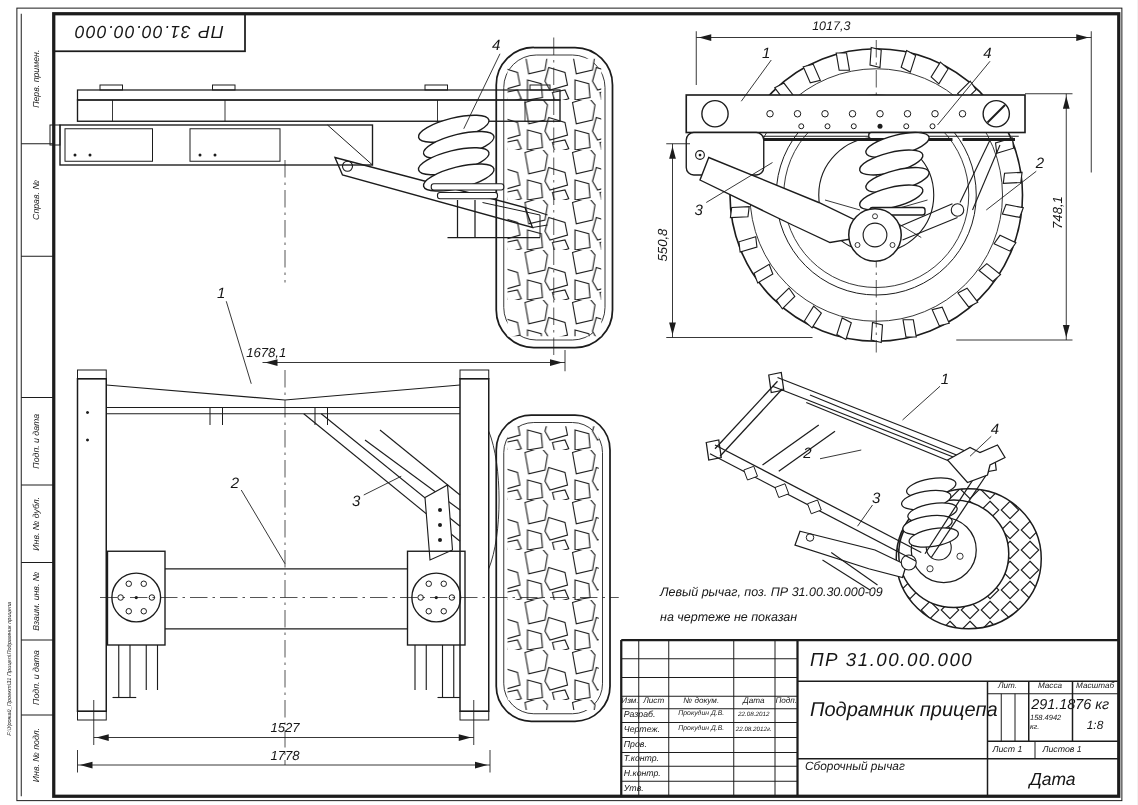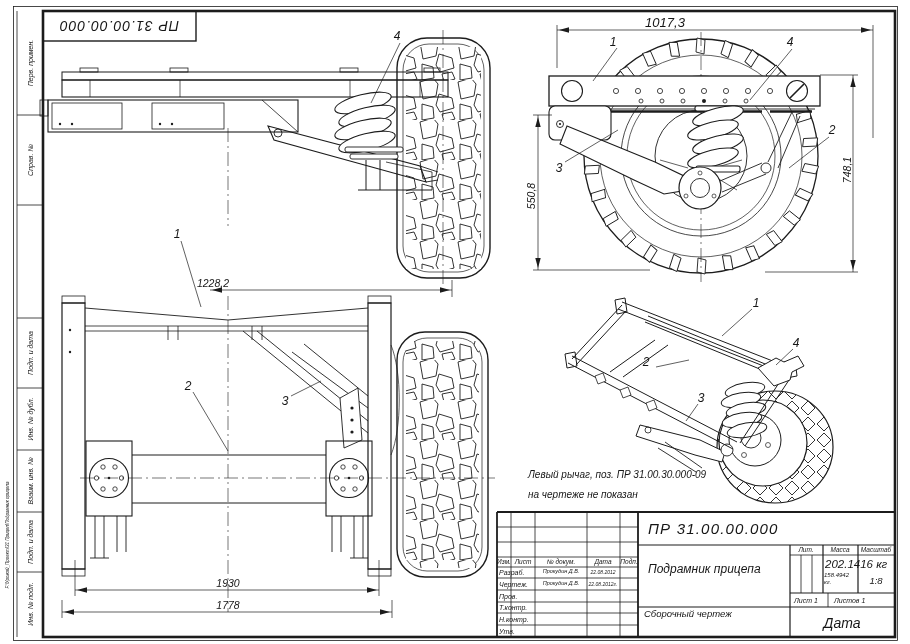--- a/index.html
+++ b/index.html
@@ -427,51 +427,51 @@
 
   <span class="t r90" style="left:30px;top:63px;font-size:7px">Перв. примен.</span>
   <span class="t r90" style="left:30px;top:160px;font-size:7px">Справ. №</span>
   <span class="t r90" style="left:30px;top:353px;font-size:7px">Подп. и дата</span>
   <span class="t r90" style="left:30px;top:419px;font-size:7px">Инв. № дубл.</span>
   <span class="t r90" style="left:30px;top:481px;font-size:7px">Взаим. инв. №</span>
   <span class="t r90" style="left:30px;top:542px;font-size:7px">Подп. и дата</span>
   <span class="t r90" style="left:30px;top:604px;font-size:7px">Инв. № подл.</span>
   <span class="t r90" style="left:8px;top:535px;font-size:4.5px">F:\Урожай_Проект\31 Прицеп\Подрамник прицепа</span>
 
-  <span class="t" style="left:213px;top:283px;font-size:10.5px">1228,2</span>
-  <span class="t" style="left:665px;top:22px;font-size:13px">1017,3</span>
+  <span class="t" style="left:213px;top:283px;font-size:10.5px">1678,1</span>
+  <span class="t" style="left:665px;top:22px;font-size:10px">1017,3</span>
   <span class="t r90" style="left:531px;top:196px;font-size:10.5px">550,8</span>
   <span class="t r90" style="left:847px;top:170px;font-size:10.5px">748,1</span>
-  <span class="t" style="left:228px;top:583px;font-size:10.5px">1930</span>
+  <span class="t" style="left:228px;top:583px;font-size:10.5px">1527</span>
   <span class="t" style="left:228px;top:605px;font-size:10.5px">1778</span>
 
   <span class="t" style="left:177px;top:234px;font-size:12px">1</span>
   <span class="t" style="left:397px;top:36px;font-size:12px">4</span>
   <span class="t" style="left:613px;top:42px;font-size:12px">1</span>
   <span class="t" style="left:790px;top:42px;font-size:12px">4</span>
   <span class="t" style="left:832px;top:130px;font-size:12px">2</span>
   <span class="t" style="left:559px;top:168px;font-size:12px">3</span>
   <span class="t" style="left:188px;top:386px;font-size:12px">2</span>
   <span class="t" style="left:285px;top:401px;font-size:12px">3</span>
   <span class="t" style="left:756px;top:303px;font-size:12px">1</span>
   <span class="t" style="left:646px;top:362px;font-size:12px">2</span>
   <span class="t" style="left:796px;top:343px;font-size:12px">4</span>
   <span class="t" style="left:701px;top:398px;font-size:12px">3</span>
 
   <span class="t l" style="left:528px;top:475px;font-size:10px">Левый рычаг, поз. ПР 31.00.30.000-09</span>
   <span class="t l" style="left:528px;top:495px;font-size:10px">на чертеже не показан</span>
 
   <span class="t l" style="left:648px;top:528px;font-size:15px;letter-spacing:1.2px">ПР 31.00.00.000</span>
-  <span class="t l" style="left:648px;top:569px;font-size:12px">Подрамник прицепа</span>
-  <span class="t l" style="left:644px;top:614px;font-size:9.5px">Сборочный чертеж</span>
+  <span class="t l" style="left:648px;top:569px;font-size:16px">Подрамник прицепа</span>
+  <span class="t l" style="left:644px;top:614px;font-size:9.5px">Сборочный рычаг</span>
   <span class="t" style="left:842px;top:623px;font-size:14px">Дата</span>
   <span class="t" style="left:806px;top:550px;font-size:6.5px">Лит.</span>
   <span class="t" style="left:840px;top:550px;font-size:6.5px">Масса</span>
   <span class="t" style="left:876px;top:550px;font-size:6.5px">Масштаб</span>
-  <span class="t l" style="left:825px;top:565px;font-size:11.5px">202.1416 кг</span>
+  <span class="t l" style="left:825px;top:565px;font-size:11.5px">291.1876 кг</span>
   <span class="ms">158.4942 кг.</span>
   <span class="t" style="left:876px;top:581px;font-size:9.5px">1:8</span>
   <span class="t l" style="left:794px;top:600px;font-size:7px">Лист 1</span>
   <span class="t l" style="left:834px;top:600px;font-size:7px">Листов 1</span>
 
   <span class="t" style="left:504px;top:562px;font-size:6.5px">Изм.</span>
   <span class="t" style="left:523px;top:562px;font-size:6.5px">Лист</span>
   <span class="t" style="left:561px;top:562px;font-size:6.5px">№ докум.</span>
   <span class="t" style="left:603px;top:562px;font-size:6.5px">Дата</span>
   <span class="t" style="left:629px;top:562px;font-size:6.5px">Подп.</span>

